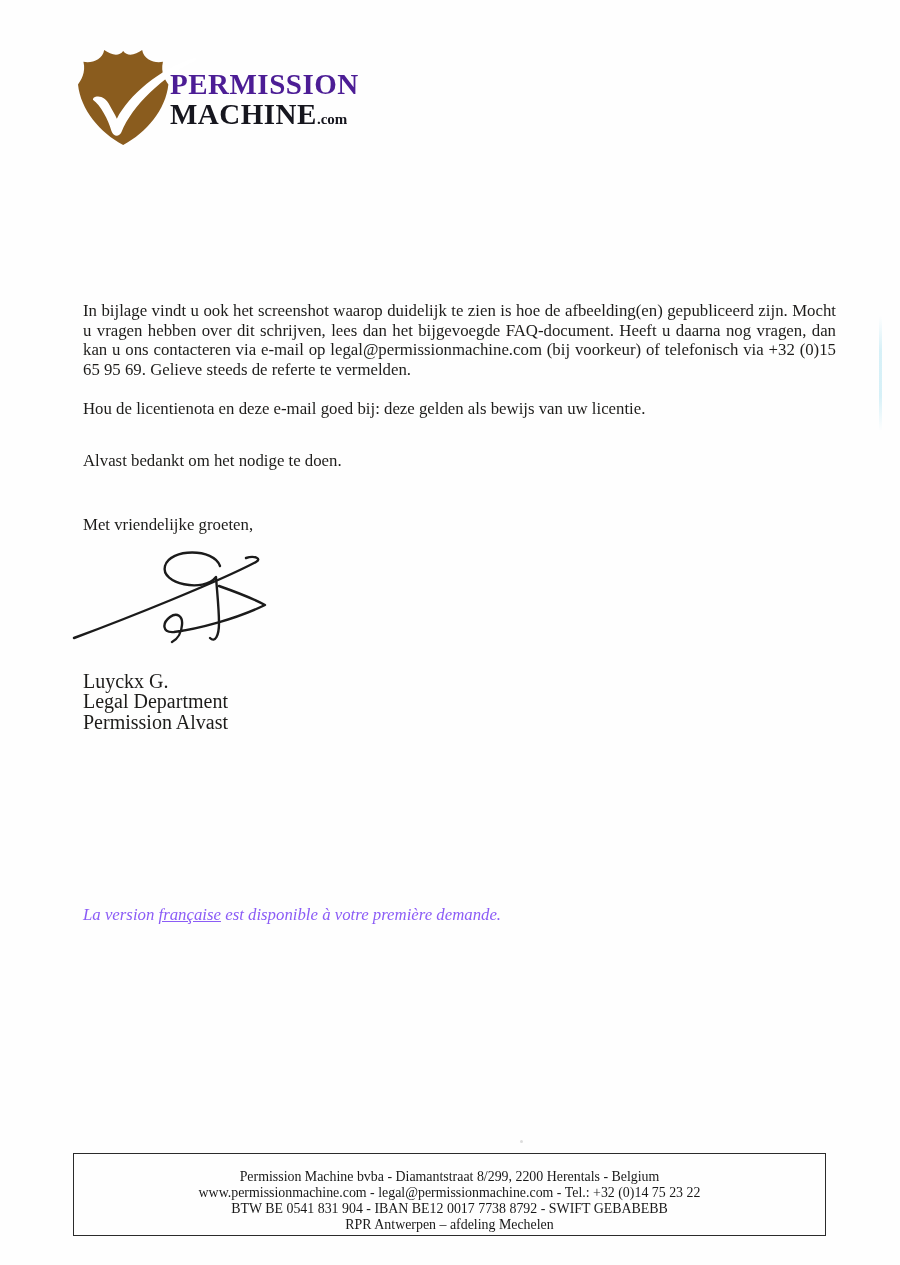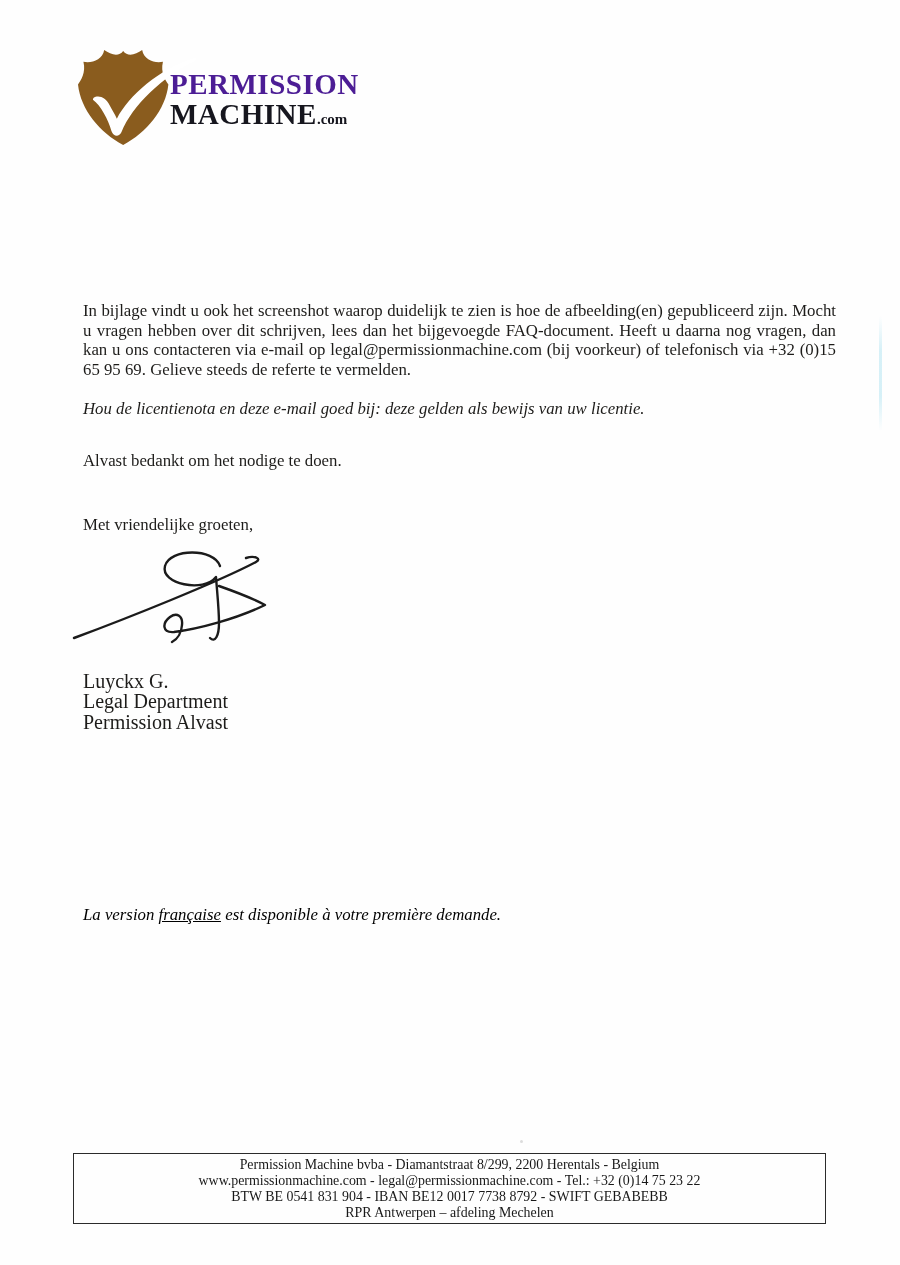--- a/index.html
+++ b/index.html
@@ -11,37 +11,37 @@
   .logo-shield{position:absolute;left:0;top:2px;width:122px;height:100px;}
   .wordmark{position:absolute;left:92px;top:24px;white-space:nowrap;}
   .wordmark .l1{display:block;font-size:29px;font-weight:bold;letter-spacing:0.5px;color:#4c1d95;line-height:29px;}
   .wordmark .l2{display:block;font-size:29px;font-weight:bold;letter-spacing:0.5px;color:#16161e;line-height:30px;}
   .wordmark .suffix{font-size:15px;font-weight:bold;letter-spacing:0;}
 
   
   .para{position:absolute;left:83px;width:753px;font-size:16.8px;line-height:19.8px;color:#1d1c1a;}
   .justify{text-align:justify;}
   #p1{top:284px;}
-  #p2{top:382px;font-style:italic;}
+  #p2{top:382px;}
   #p3{top:434px;}
   #closing{top:498px;}
 
   
   .signature{position:absolute;left:68px;top:546px;width:215px;height:108px;}
 
   
   .signer{position:absolute;left:83px;top:671px;font-size:20px;line-height:20.3px;}
 
   
-  .french{position:absolute;left:83px;top:905px;font-size:16.8px;font-style:italic;color:#000000;}
+  .french{position:absolute;left:83px;top:905px;font-size:16.8px;font-style:italic;color:#8b5cf6;}
   .french .u{text-decoration:underline;}
 
   
   .footer-box{position:absolute;left:73px;top:1153px;width:751px;height:66px;border:1.6px solid #2b2b2b;
-    text-align:center;font-size:13.9px;line-height:16.1px;padding-top:3px;color:#181818;box-sizing:content-box;}
+    text-align:center;font-size:13.9px;line-height:16.1px;padding-top:15px;color:#181818;box-sizing:content-box;}
   .footer-box div{white-space:nowrap;}
 
   
   .scan-line{position:absolute;left:879px;top:316px;width:3px;height:115px;
     background:linear-gradient(180deg, rgba(150,225,240,0) 0%, rgba(140,215,235,0.35) 30%, rgba(140,215,235,0.35) 70%, rgba(150,225,240,0) 100%);}
   .speck{position:absolute;width:3px;height:3px;border-radius:50%;background:rgba(120,120,120,0.25);}
 </style>
 </head>
 <body>
 

